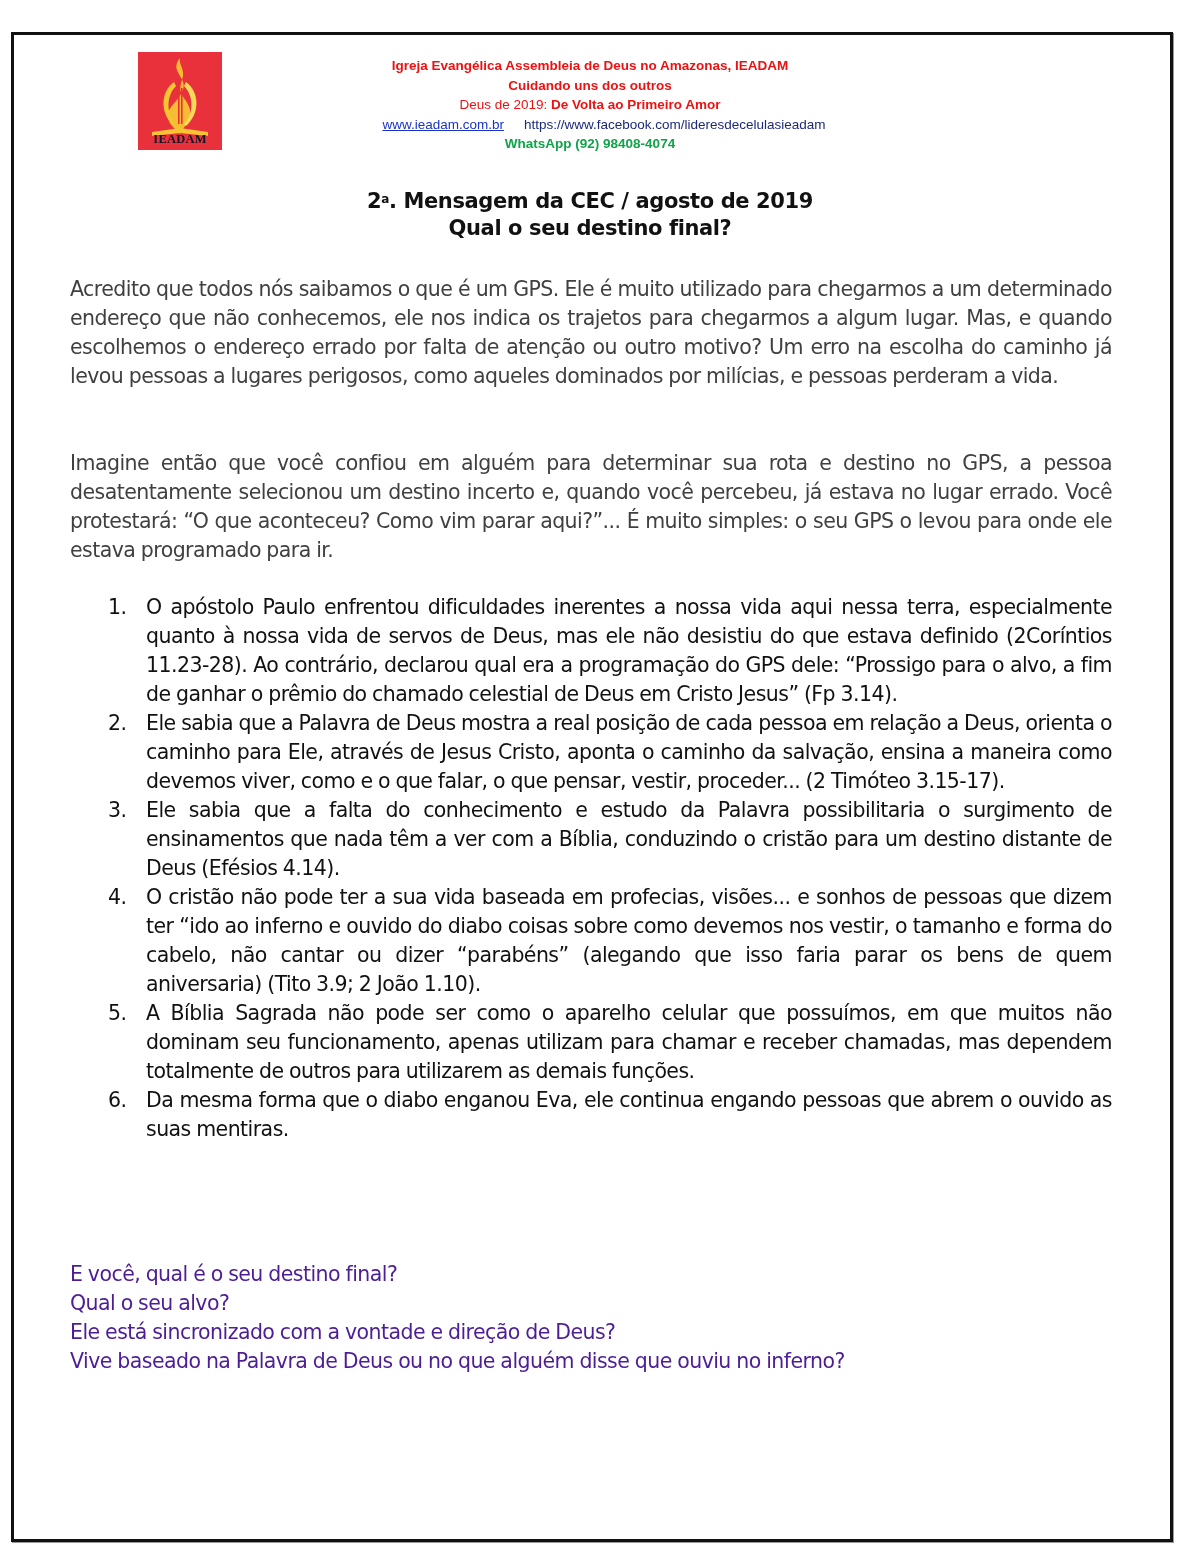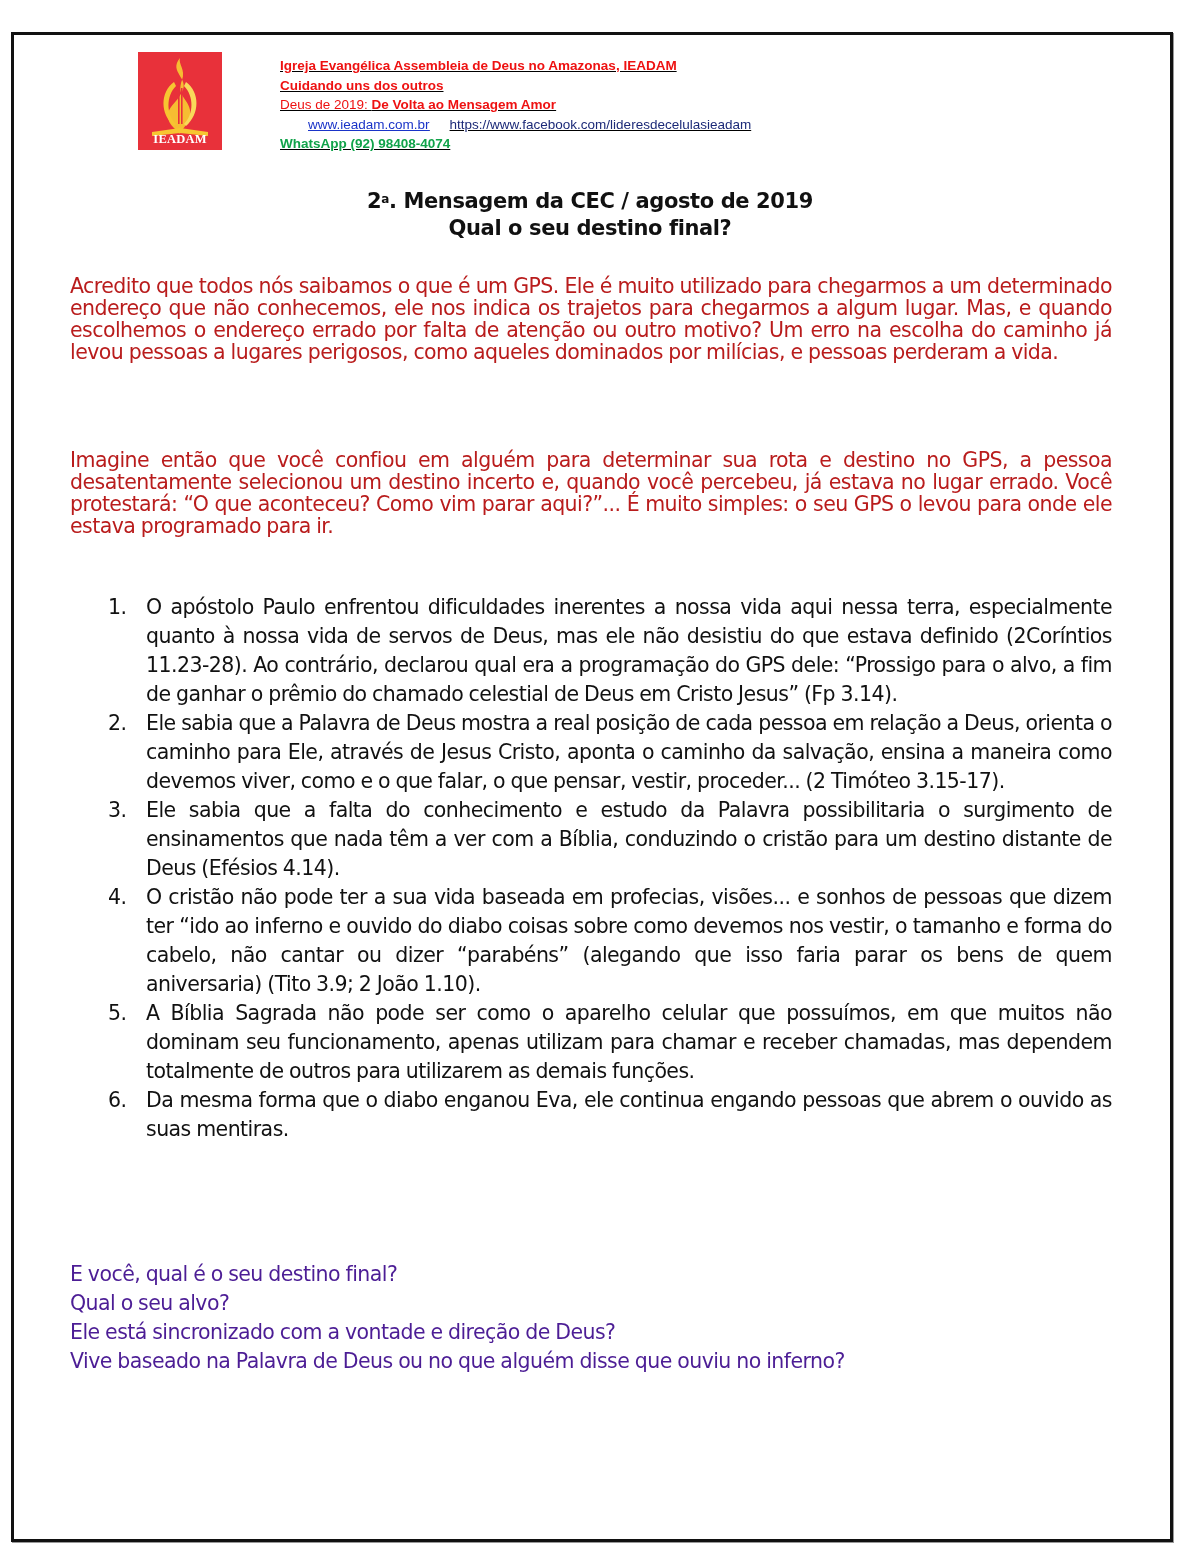--- a/index.html
+++ b/index.html
@@ -32,35 +32,35 @@
       background: #e8313a;
       overflow: hidden;
     }
     .logo svg { display: block; }
     .logo-text {
       position: absolute;
       left: 0;
       right: 0;
       bottom: 3px;
       text-align: center;
-      color: #ffffff;
+      color: #0f172a;
       font-family: "Liberation Serif", serif;
       font-weight: bold;
       font-size: 12.5px;
       letter-spacing: 0.2px;
     }
     .header {
       position: absolute;
       left: 280px;
       top: 56px;
       width: 620px;
+      text-align: center;
       font-family: "Liberation Sans", sans-serif;
       font-size: 13.5px;
       line-height: 19.6px;
-      text-decoration: underline;
     }
     .header .red { color: #ee1111; }
     .header .bold { font-weight: bold; }
     .header .green { color: #11a34a; font-weight: bold; }
     .header a.link-blue {
       color: #1a34c8;
       text-decoration: underline;
       margin-left: 28px;
     }
     .header .link-dark {
@@ -85,22 +85,22 @@
       vertical-align: top;
       position: relative;
       top: -2px;
     }
     .body-text {
       position: absolute;
       left: 70px;
       width: 1042px;
       font-family: "DejaVu Sans", sans-serif;
       font-size: 20.5px;
-      line-height: 22px;
-      color: #b91c1c;
+      line-height: 29px;
+      color: #404040;
       text-align: justify;
       letter-spacing: -0.55px;
       word-spacing: -0.5px;
     }
     .para1 { top: 275px; }
     .para2 { top: 449px; }
     .list {
       position: absolute;
       left: 70px;
       top: 593px;
@@ -153,21 +153,21 @@
     <rect x="43" y="36" width="1.6" height="36" fill="#e8313a"></rect>
     <path d="M14 80 L42 76 L70 80 L70 84 L42 81 L14 84 Z" fill="#f7c531"></path>
   </svg>
   <div class="logo-text">IEADAM</div>
 </div>
 
 <div class="header">
   <div class="red bold">Igreja Evangélica Assembleia de Deus no Amazonas, IEADAM</div>
   <div class="red bold">Cuidando uns dos outros</div>
   <div>
-    <span class="red">Deus de 2019: </span><span class="red bold">De Volta ao Mensagem Amor</span>
+    <span class="red">Deus de 2019: </span><span class="red bold">De Volta ao Primeiro Amor</span>
   </div>
   <div>
     <a class="link-blue">www.ieadam.com.br</a><span class="link-dark">https://www.facebook.com/lideresdecelulasieadam</span>
   </div>
   <div class="green">WhatsApp (92) 98408-4074</div>
 </div>
 
 <div class="title-block">
   <div><span>2</span><sup>a</sup><span>. Mensagem da CEC / agosto de 2019</span></div>
   <div>Qual o seu destino final?</div>

